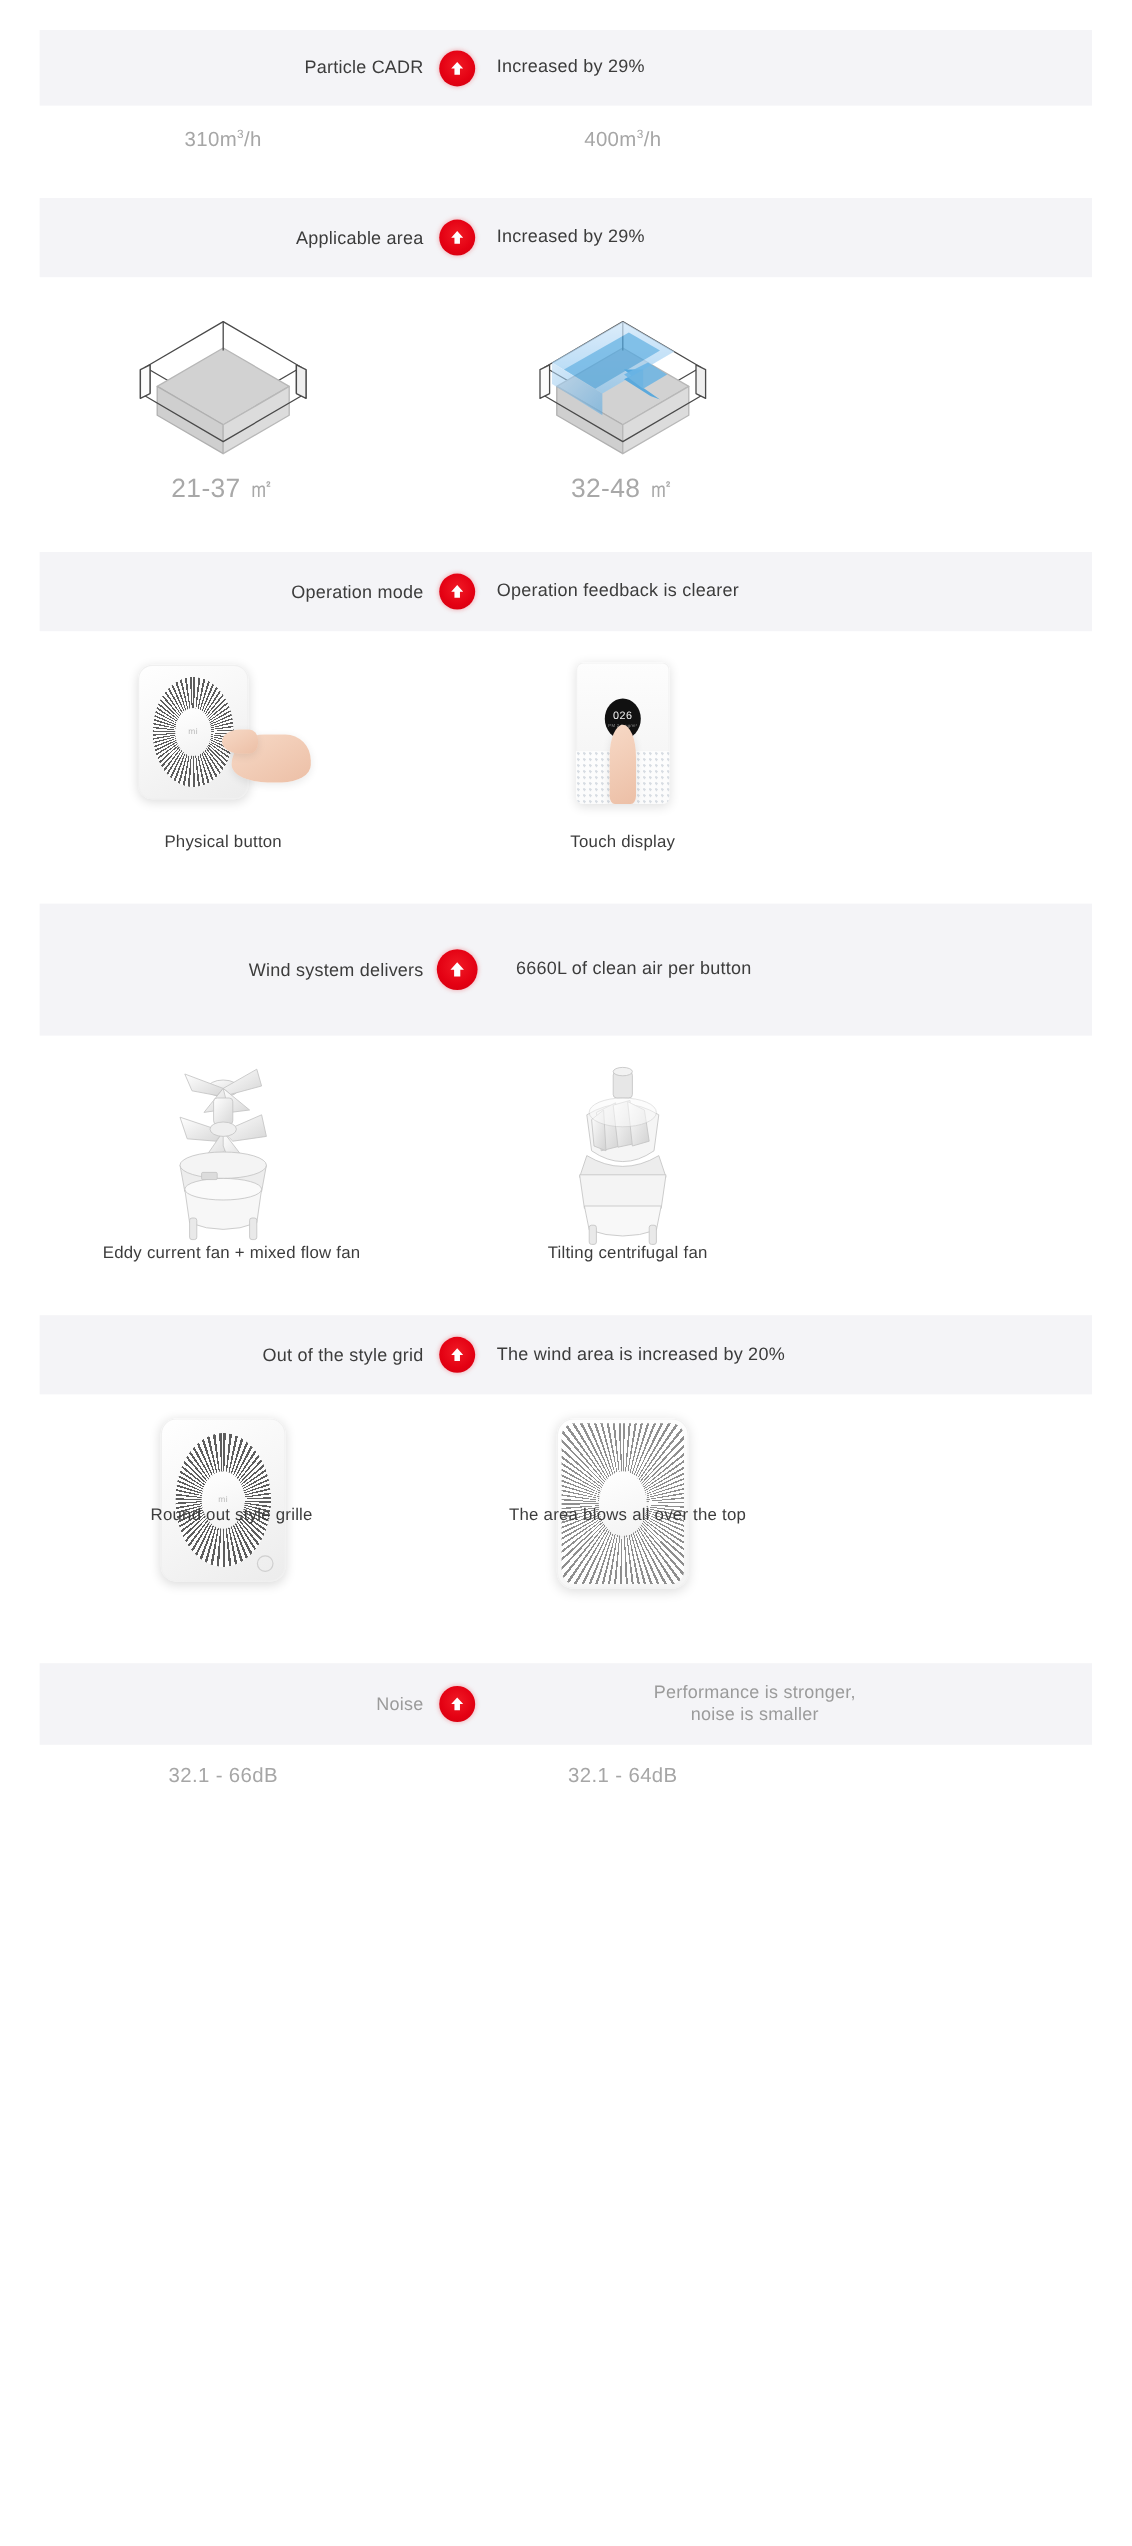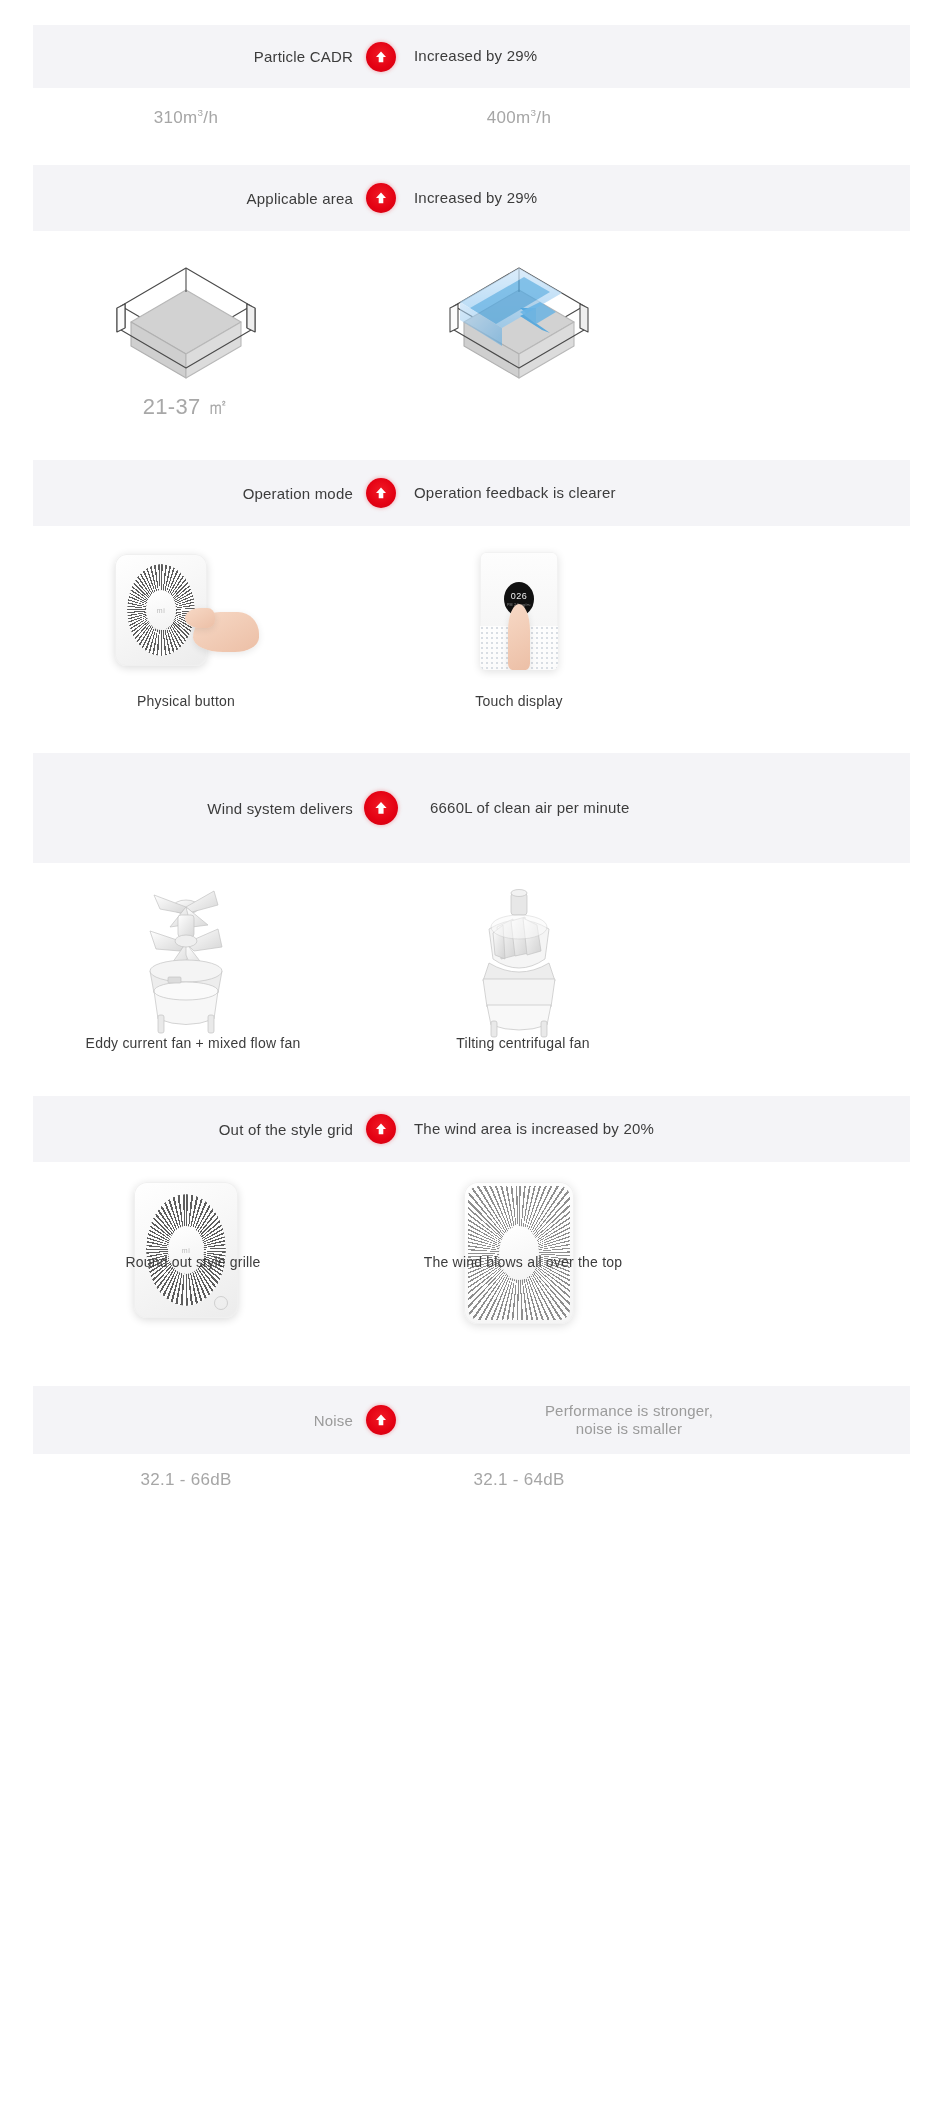--- a/index.html
+++ b/index.html
@@ -229,20 +229,23 @@
           </g>
         </svg>
       </div>
     </div>
   </div>
 
   <div class="row" style="top:392px; height:34px;">
     <div class="col left">
       <div class="caption-gray">21-37 ㎡</div>
     </div>
+    <div class="col right">
+      <div class="caption-gray">32-48 ㎡</div>
+    </div>
   </div>
 
   <div class="band" style="top:460px; height:66px;">
     <div class="band-left">Operation mode</div>
     <div class="band-mid">
       <span class="arrow-badge">
         <svg width="16" height="16" viewBox="0 0 16 16" aria-hidden="true">
           <path d="M8 2.6 L13 8.1 H10.3 V13.2 H5.7 V8.1 H3 Z" fill="#ffffff"></path>
         </svg>
       </span>
@@ -286,21 +289,21 @@
 
   <div class="band" style="top:753px; height:110px;">
     <div class="band-left">Wind system delivers</div>
     <div class="band-mid">
       <span class="arrow-badge" style="width:34px;height:34px;">
         <svg width="18" height="18" viewBox="0 0 16 16" aria-hidden="true">
           <path d="M8 2.6 L13 8.1 H10.3 V13.2 H5.7 V8.1 H3 Z" fill="#ffffff"></path>
         </svg>
       </span>
     </div>
-    <div class="band-right" style="padding-left:22px;">6660L of clean air per minute</div>
+    <div class="band-right" style="padding-left:22px;">6660L of clean air per button</div>
   </div>
 
   <div class="row" style="top:885px; height:160px;">
     <div class="col left">
       <div class="art fan-a">
         <svg width="120" height="158" viewBox="0 0 120 158" aria-hidden="true">
           <defs>
             <linearGradient id="mg" x1="0" y1="0" x2="1" y2="1">
               <stop offset="0" stop-color="#ffffff"></stop>
                 <stop offset="1" stop-color="#d7d7d7"></stop>
@@ -395,21 +398,21 @@
         <span class="hub"></span>
       </div>
     </div>
   </div>
 
   <div class="row" style="top:1254px; height:24px;">
     <div class="col-wide col left">
       <div class="caption">Round out style grille</div>
     </div>
     <div class="col-wide col right">
-      <div class="caption">The wind blows all over the top</div>
+      <div class="caption">The area blows all over the top</div>
     </div>
   </div>
 
   <div class="band muted" style="top:1386px; height:68px;">
     <div class="band-left">Noise</div>
     <div class="band-mid">
       <span class="arrow-badge">
         <svg width="16" height="16" viewBox="0 0 16 16" aria-hidden="true">
           <path d="M8 2.6 L13 8.1 H10.3 V13.2 H5.7 V8.1 H3 Z" fill="#ffffff"></path>
         </svg>

